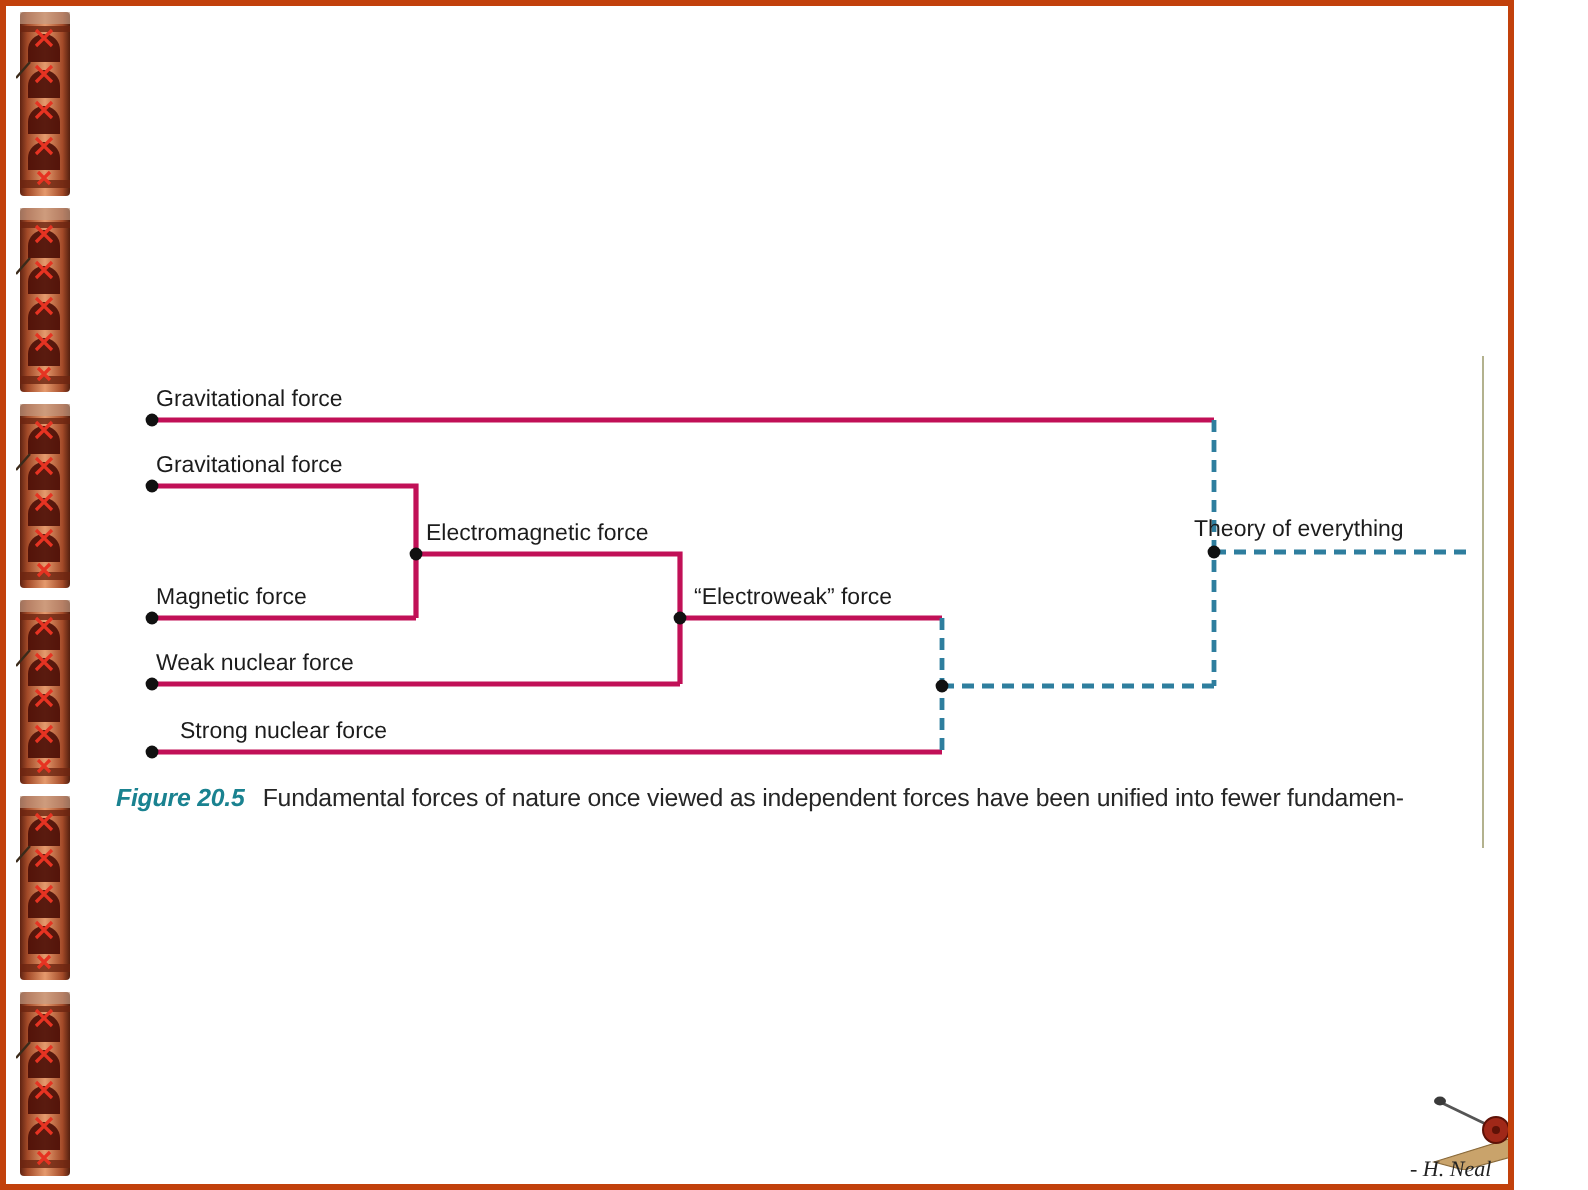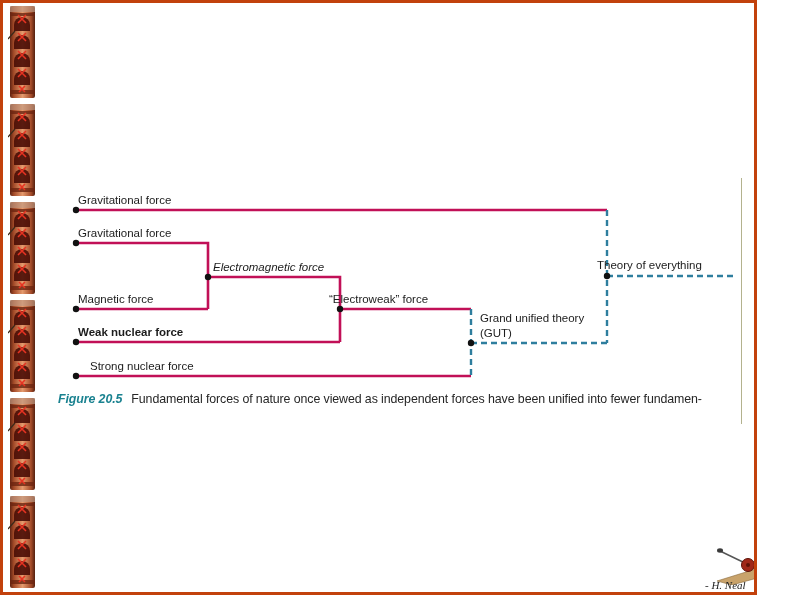--- a/index.html
+++ b/index.html
@@ -10,24 +10,24 @@
   .left-strip{position:absolute;left:5px;top:2px;display:flex;flex-direction:column;gap:4px;}
   .left-strip svg{display:block;}
 
   
   .diagram-svg{position:absolute;left:0;top:0;pointer-events:none;}
 
   
   .dlabel{position:absolute;font-size:11.5px;color:#1c1c1c;white-space:nowrap;line-height:13px;}
   .lbl-grav{left:75px;top:191px;}
   .lbl-static{left:75px;top:224px;}
-  .lbl-em{left:210px;top:258px;font-style:italic;}
+  .lbl-em{left:210px;top:258px;}
   .lbl-mag{left:75px;top:290px;text-align:center;}
-  .lbl-ew{left:326px;top:290px;text-align:center;}
-  .lbl-weak{left:75px;top:323px;font-weight:bold;}
+  .lbl-ew{left:344px;top:290px;text-align:center;}
+  .lbl-weak{left:75px;top:323px;}
   .lbl-strong{left:75px;top:357px;margin-left:12px;}
   .lbl-gut{left:477px;top:308px;line-height:15px;}
   .lbl-toe{left:594px;top:256px;}
 
   
   .caption{position:absolute;left:55px;top:388px;width:684px;color:#262626;
            font-size:12.4px;line-height:16.5px;letter-spacing:-0.1px;}
   .caption .cap-line{white-space:nowrap;overflow:hidden;}
   .fig-label{font-style:italic;font-weight:bold;color:#1a8290;margin-right:9px;}
 
@@ -124,24 +124,20 @@
     </g>
   </svg>
 
   <div class="dlabel lbl-grav">Gravitational force</div>
   <div class="dlabel lbl-static">Gravitational force</div>
   <div class="dlabel lbl-em">Electromagnetic force</div>
   <div class="dlabel lbl-mag">Magnetic force</div>
   <div class="dlabel lbl-ew">“Electroweak” force</div>
   <div class="dlabel lbl-weak">Weak nuclear force</div>
   <div class="dlabel lbl-strong">Strong nuclear force</div>
-  <div class="dlabel lbl-gut">
-    <div>Grand unified theory</div>
-    <div>(GUT)</div>
-  </div>
   <div class="dlabel lbl-toe">Theory of everything</div>
 
   <div class="caption">
     <div class="cap-line"><span class="fig-label">Figure 20.5</span><span>Fundamental forces of nature once viewed as independent forces have been unified into fewer fundamen-</span></div>
   </div>
 
   <div class="edge-line"></div>
 
   <svg class="stamp" width="80" height="42">
     <path d="M4,38 L62,20 L77,26 L19,42 z" fill="#c9a36b" stroke="#8a6a3a" stroke-width="0.6"></path>

